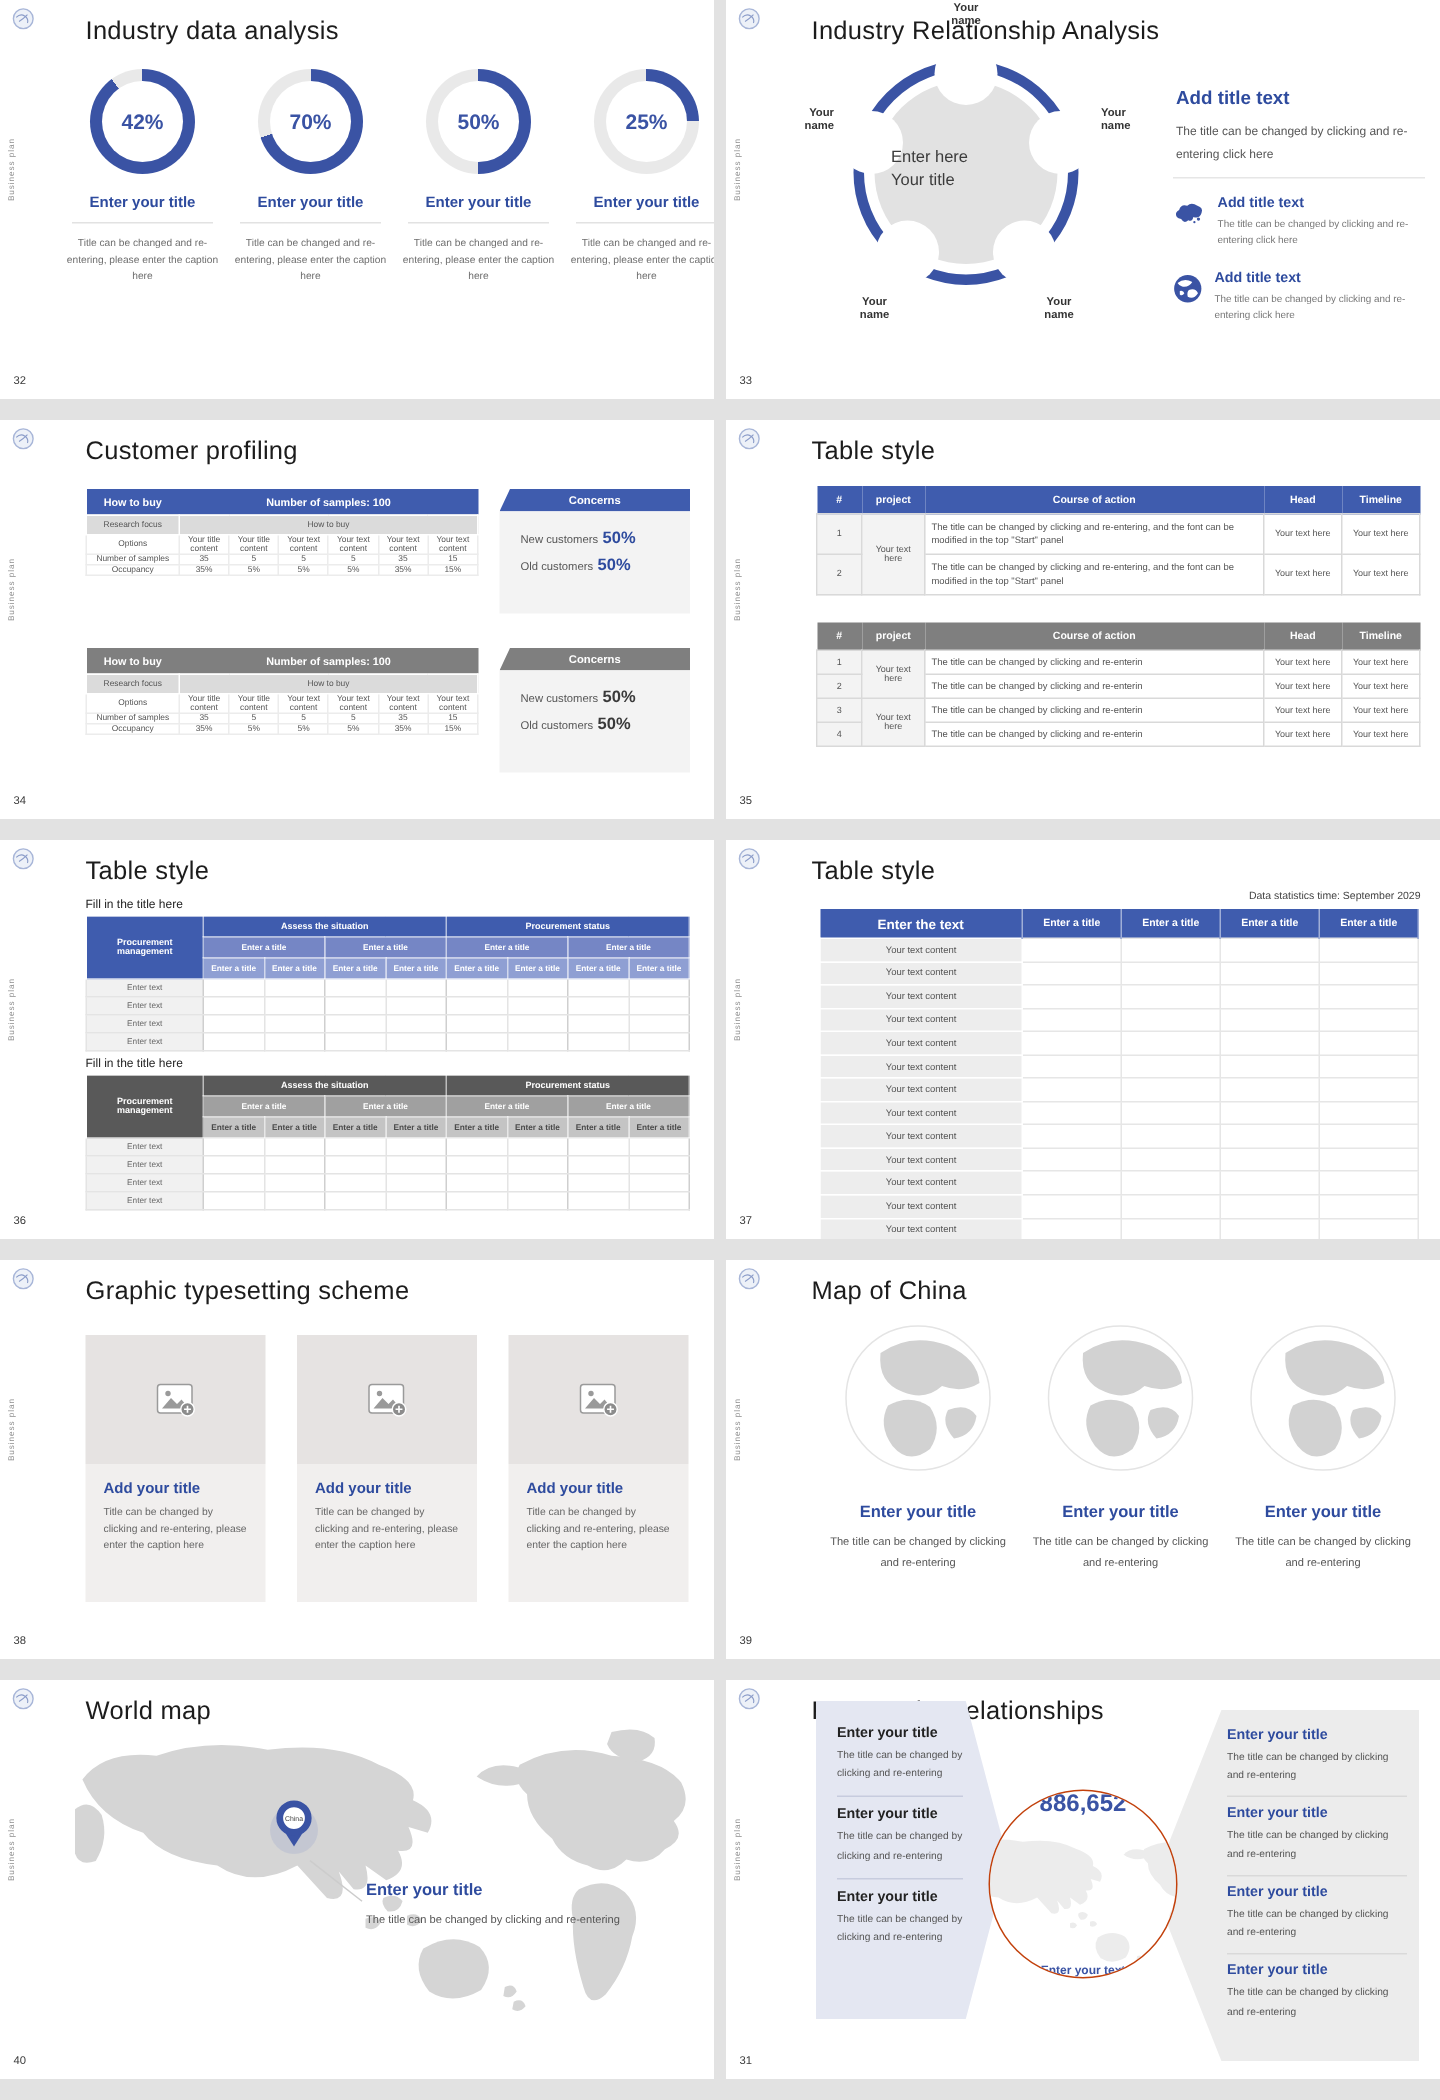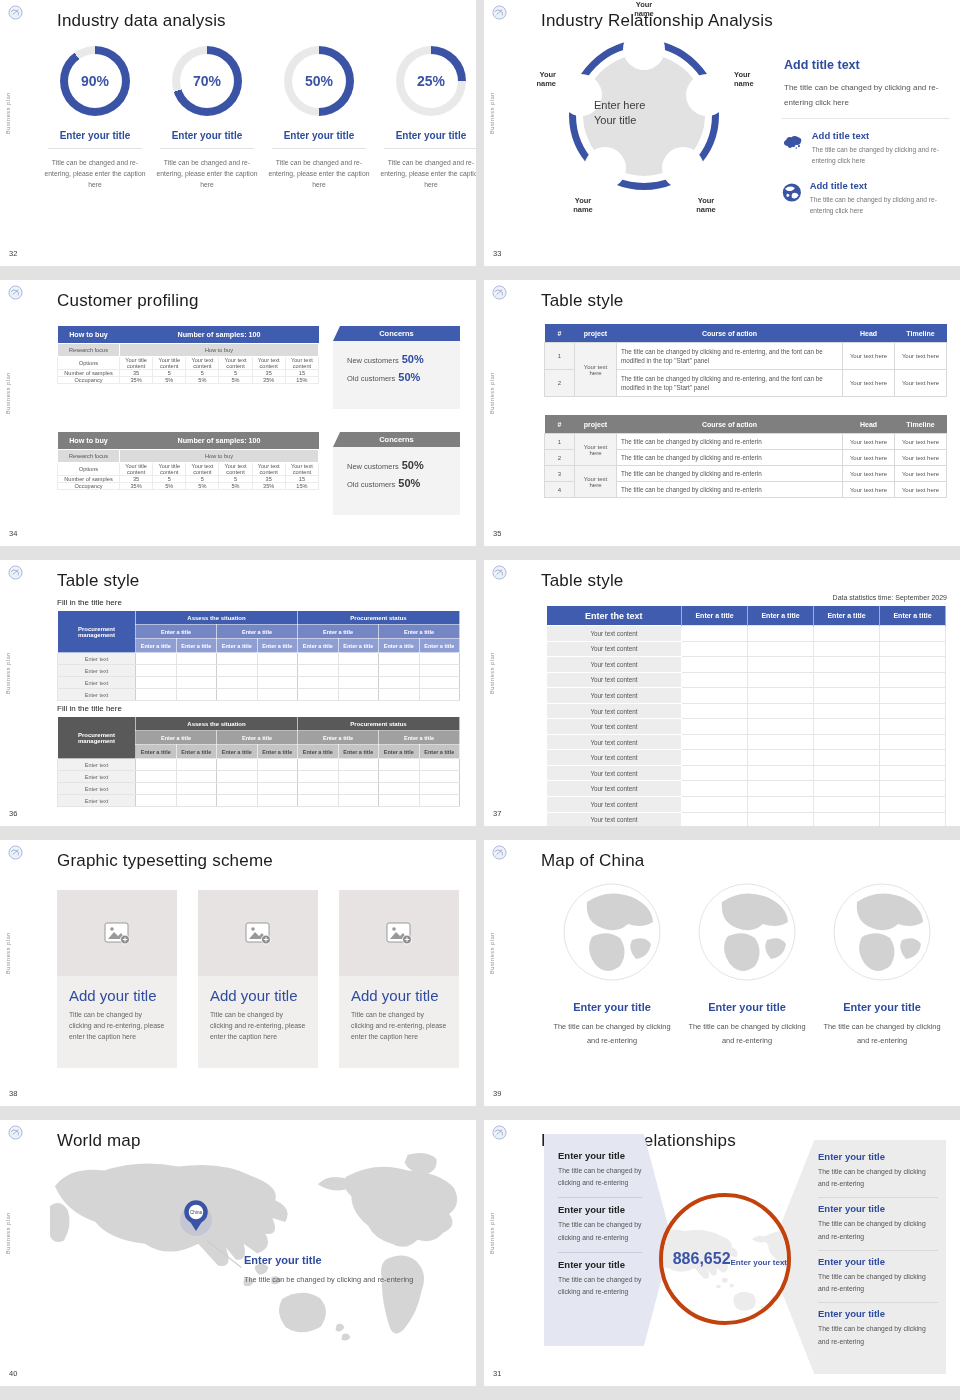--- a/index.html
+++ b/index.html
@@ -100,21 +100,21 @@
   .t37 th{height:17px;background:#3f5cae;color:#fff;border-right:1px solid rgba(255,255,255,.5)}
   .t37 th.main{font-size:9px;font-weight:bold}
   .t37 th.sub{font-size:7px;font-weight:bold}
   .t37 td{height:12.55px;border:1px solid #e6e6e6;background:#fff}
   .t37 td.c1{background:#ededed;border:1px solid #fff;color:#555}
   
   .card-row{position:absolute;left:57px;top:50px;display:flex;gap:21px}
   .card{width:120px}
   .card .imgbox{height:86px;background:#e6e3e2;display:flex;align-items:center;justify-content:center}
   .card .cbody2{background:#f1efee;height:92px;padding:11px 12px;box-sizing:border-box}
-  .card .ct{font-size:15px;font-weight:normal;color:#2e4b9e;margin-bottom:5px}
+  .card .ct{font-size:10px;font-weight:bold;color:#2e4b9e;margin-bottom:5px}
   .card .cc{font-size:6.9px;color:#666;line-height:1.6}
   
   .globe-row{position:absolute;left:68px;top:42px;display:flex;gap:15px}
   .globe-col{width:120px;text-align:center}
   .globe-col .gt{margin-top:15px;font-size:11px;font-weight:bold;color:#2e4b9e}
   .globe-col .gc{margin-top:7px;font-size:7.4px;color:#555;line-height:1.9}
   
   .wmap{position:absolute;left:50px;top:26px}
   .pinhalo{position:absolute;left:180px;top:84px;width:32px;height:32px;border-radius:50%;
            background:rgba(165,175,205,.35)}
@@ -124,22 +124,22 @@
   .callout-t{position:absolute;left:244px;top:134px;font-size:11px;font-weight:bold;color:#2e4b9e}
   .callout-c{position:absolute;left:244px;top:153px;width:170px;font-size:7.4px;color:#555;line-height:2}
   
   .larrow{position:absolute;left:60px;top:14px;width:128px;height:212px;background:#e4e7f2;
           clip-path:polygon(0 0,78% 0,100% 50%,78% 100%,0 100%);padding:10px 30px 0 14px;box-sizing:border-box}
   .larrow .item{padding:6px 0 8px}
   .larrow .item + .item{border-top:1px solid #c7ccde}
   .larrow .it{font-size:9.5px;font-weight:bold;color:#222;margin-bottom:4px}
   .larrow .ic{font-size:6.8px;color:#555;line-height:1.8}
   .statcirc{position:absolute;left:175px;top:73px;width:124px;height:124px;border-radius:50%;
-            background:#fff;border:4px solid #c2410c;overflow:hidden;z-index:2;
-            display:flex;align-items:center;justify-content:flex-end}
+            background:#fff;border:1px solid #c2410c;overflow:hidden;z-index:2;
+            display:flex;flex-direction:column;align-items:center;justify-content:space-between}
   .statcirc svg{position:absolute;left:-40px;top:24px;opacity:.45}
   .statnum{position:relative;font-size:16px;font-weight:bold;color:#3a53a4}
   .statlab{position:relative;margin-top:6px;font-size:8px;font-weight:bold;color:#3a53a4}
   .rarrow{position:absolute;left:284px;top:20px;width:178px;height:234px;background:#ececec;
           clip-path:polygon(26% 0,100% 0,100% 100%,26% 100%,0 50%);padding:6px 8px 0 50px;box-sizing:border-box}
   .rarrow .item{padding:5px 0 7px}
   .rarrow .item + .item{border-top:1px solid #d9d9d9}
   .rarrow .it{font-size:9.5px;font-weight:bold;color:#2e4b9e;margin-bottom:4px}
   .rarrow .ic{font-size:6.8px;color:#555;line-height:1.8}
 </style>
@@ -151,21 +151,21 @@
       <circle cx="8" cy="8" r="7" fill="#edf1f8" stroke="#a8b6d8"></circle>
       <path d="M3 7 Q6 4 9 6 Q12 8 11 11 M5 10 Q8 8 11 5" stroke="#8b9cc9" fill="none" stroke-width=".8"></path>
     </svg>
   <div class="vlabel">Business plan</div>
   <div class="s-title">Industry data analysis</div>
   <div class="donut-row">
 
   <div class="donut-col">
       <div class="donut" style="background: conic-gradient(rgb(58, 83, 164) 0deg, rgb(58, 83, 164) 90%, rgb(233, 233, 233) 90%, rgb(233, 233, 233) 100%);">
         <div class="hole">
-          <span class="pct">90%</span>
+          <span class="pct">42%</span>
         </div>
       </div>
       <div class="dtitle">Enter your title</div>
       <div class="dcap">Title can be changed and re-entering, please enter the caption here</div>
     </div>
       <div class="donut-col">
       <div class="donut" style="background: conic-gradient(rgb(58, 83, 164) 0deg, rgb(58, 83, 164) 70%, rgb(233, 233, 233) 70%, rgb(233, 233, 233) 100%);">
         <div class="hole">
           <span class="pct">70%</span>
         </div>

